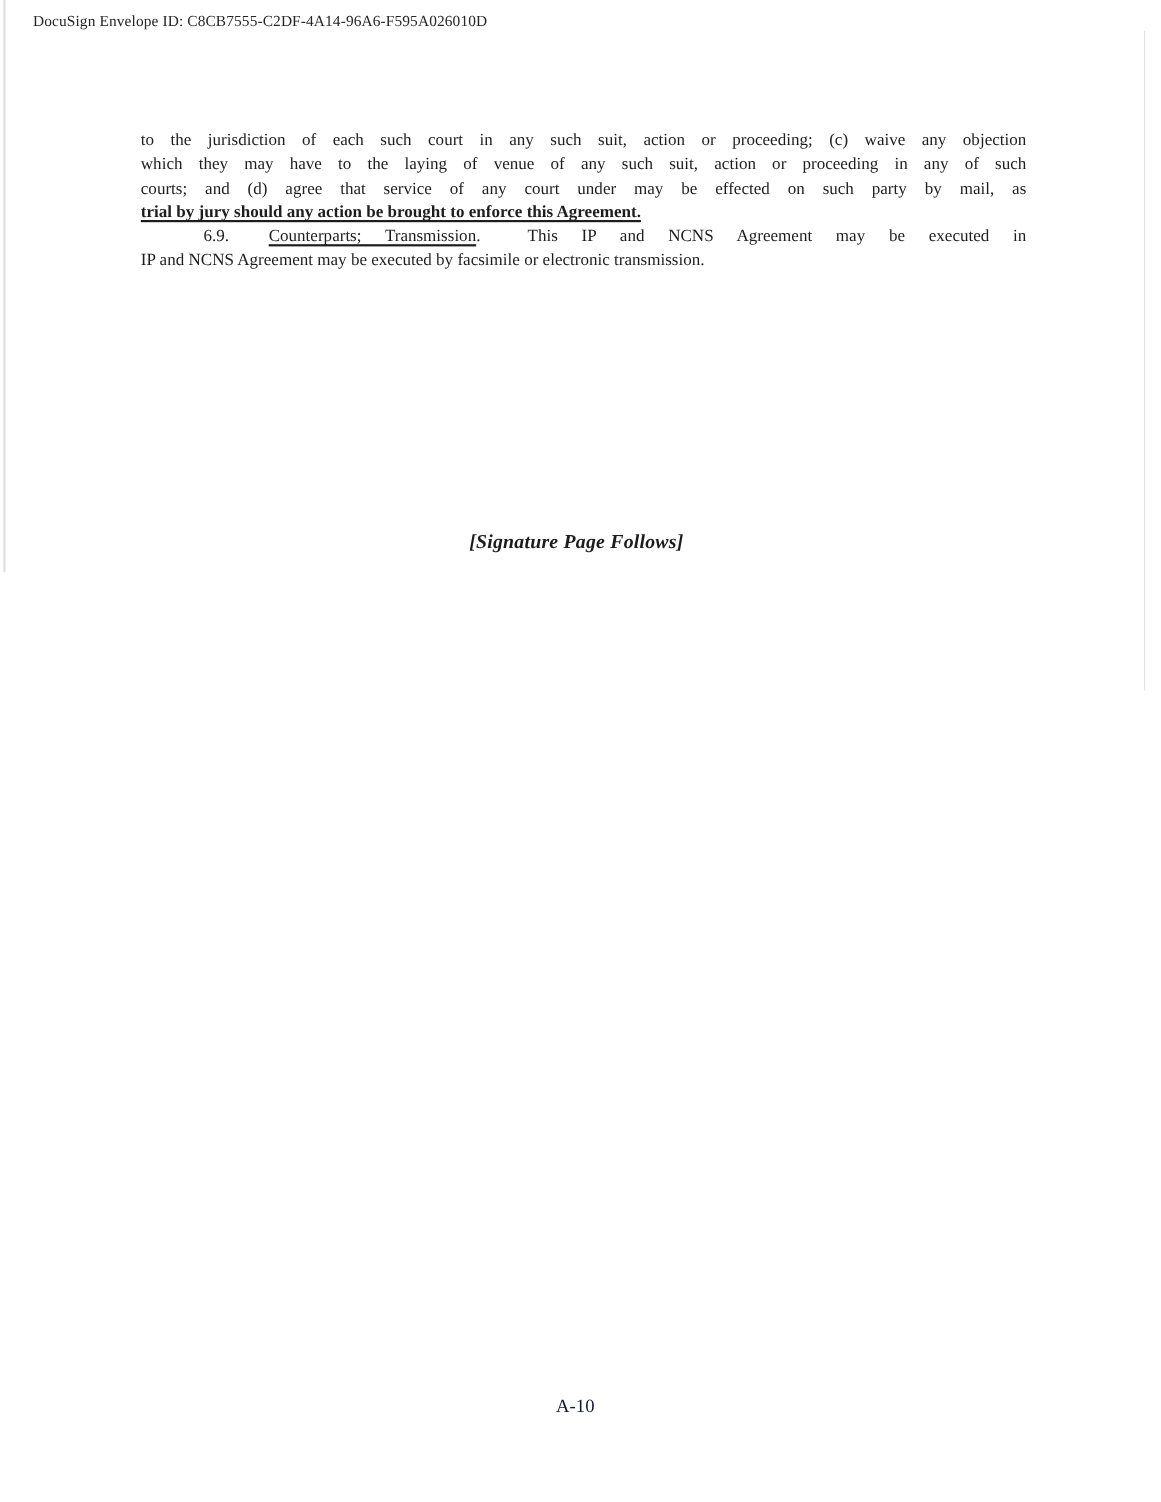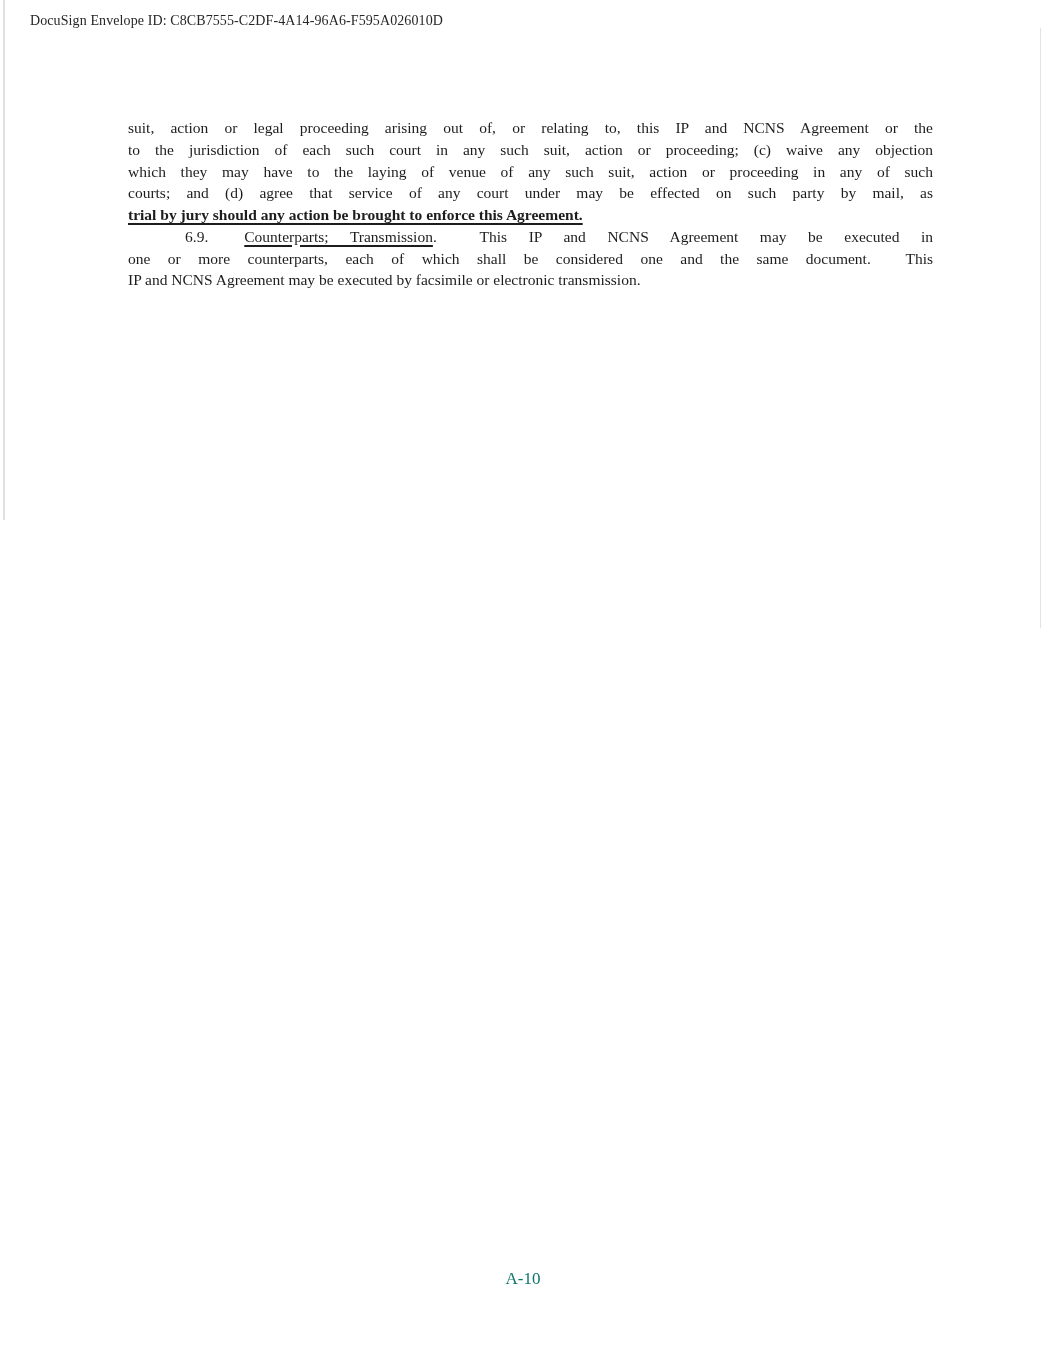--- a/index.html
+++ b/index.html
@@ -63,42 +63,41 @@
     font-style: italic;
     letter-spacing: 0.2px;
     color: #1c1c1c;
   }
   .page-number {
     position: absolute;
     left: 128px; top: 1269px;
     width: 790px;
     text-align: center;
     font-size: 17px;
-    color: #0f766e;
+    color: #0f172a;
   }
 </style>
 </head>
 <body>
 
 <div class="page">
   <div class="scan-edge-left"></div>
   <div class="scan-edge-right"></div>
 
   <div class="docusign-header">DocuSign Envelope ID: C8CB7555-C2DF-4A14-96A6-F595A026010D</div>
 
   <div class="content">
       <div class="para">
-        <div class="line just"><span class="seg">suit, action or legal proceeding arising out of, or relating to, this IP and NCNS Agreement or the</span></div>
         <div class="line just"><span class="seg">to the jurisdiction of each such court in any such suit, action or proceeding; (c) waive any objection</span></div>
         <div class="line just"><span class="seg">which they may have to the laying of venue of any such suit, action or proceeding in any of such</span></div>
         <div class="line just"><span class="seg">courts; and (d) agree that service of any court under may be effected on such party by mail, as</span></div>
         <div class="line"><span class="seg b u">trial by jury should any action be brought to enforce this Agreement.</span></div>
       </div>
       <div class="para">
         <div class="line just"><span class="tab" style="width: 57px;"></span><span class="seg">6.9.</span><span class="tab" style="width: 36px;"></span><span class="seg u">Counterparts; Transmission</span><span class="seg">.&nbsp; This IP and NCNS Agreement may be executed in</span></div>
-        <div class="line just"><span class="seg">one or more counterparts, each of which shall be considered one and the same document.&nbsp; This</span></div>
         <div class="line"><span class="seg">IP and NCNS Agreement may be executed by facsimile or electronic transmission.</span></div>
       </div>
     </div>
 
+  <div class="signature-note">[Signature Page Follows]</div>
 
   <div class="page-number">A-10</div>
 </div>
 
 </body></html>

